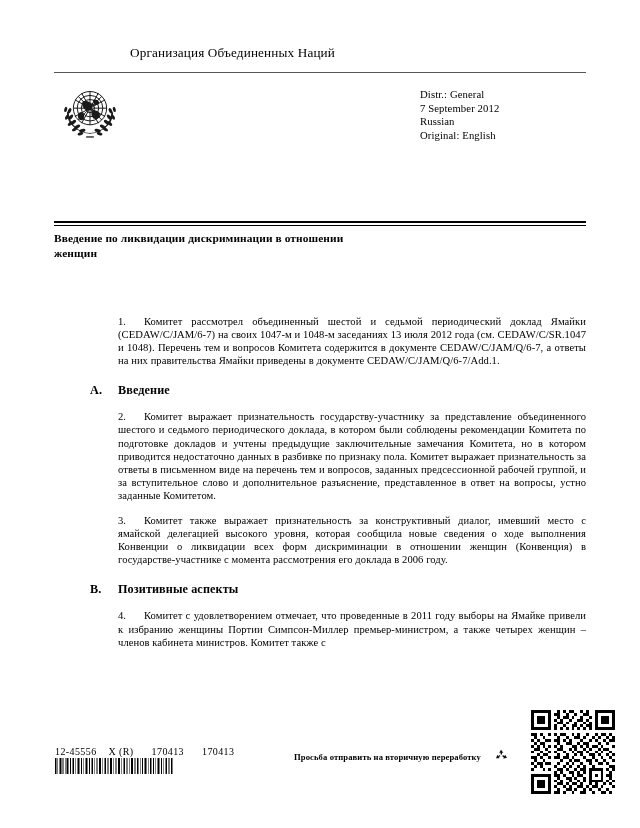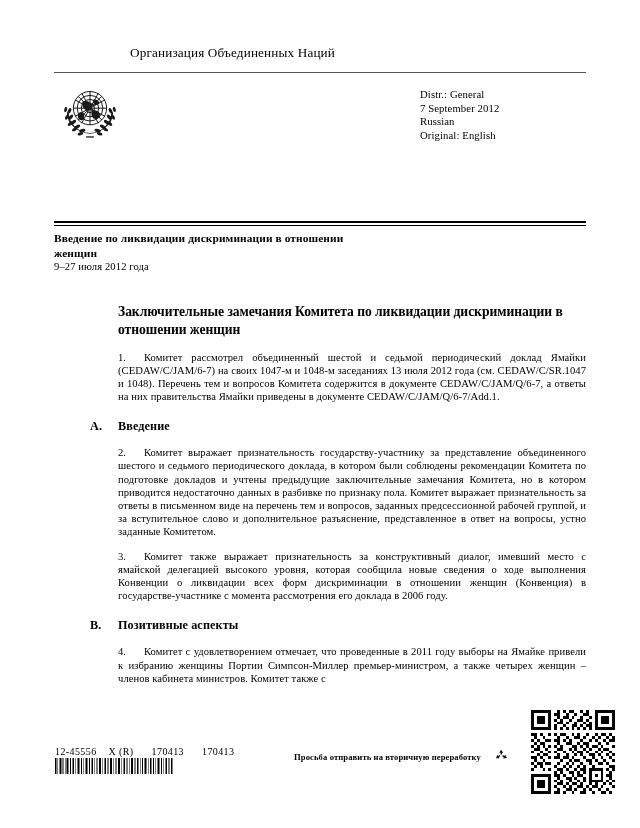--- a/index.html
+++ b/index.html
@@ -316,26 +316,24 @@
     <div>7 September 2012</div>
     <div>Russian</div>
     <div>Original: English</div>
   </div>
 
   <div class="rule-thick"></div>
   <div class="rule-thick2"></div>
 
   <div class="committee">
     <div class="committee-name">Введение по ликвидации дискриминации в отношении женщин</div>
-    <div class="committee-dates">9–27 июля 2012 года</div>
   </div>
 
   <div class="content">
 
-    <div class="doc-title">Заключительные замечания Комитета по ликвидации дискриминации в отношении женщин</div>
 
     <div class="para">
       <span class="num">1.</span><span>Комитет рассмотрел объединенный шестой и седьмой периодический доклад Ямайки (CEDAW/C/JAM/6-7) на своих 1047-м и 1048-м заседаниях 13 июля 2012 года (см. CEDAW/C/SR.1047 и 1048). Перечень тем и вопросов Комитета содержится в документе CEDAW/C/JAM/Q/6-7, а ответы на них правительства Ямайки приведены в документе CEDAW/C/JAM/Q/6-7/Add.1.</span>
     </div>
 
     <div class="section-head">
       <span class="letter">A.</span><span>Введение</span>
     </div>
 
     <div class="para">

